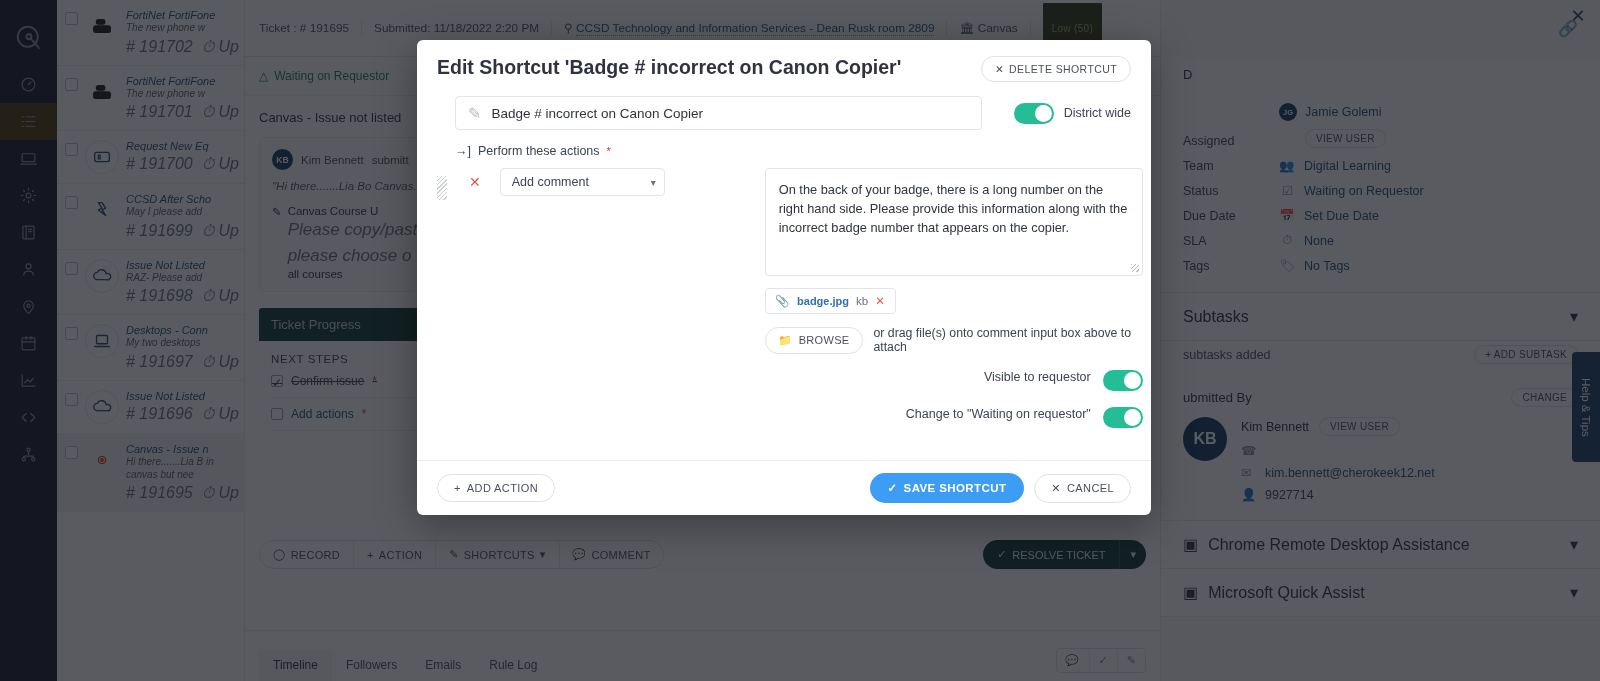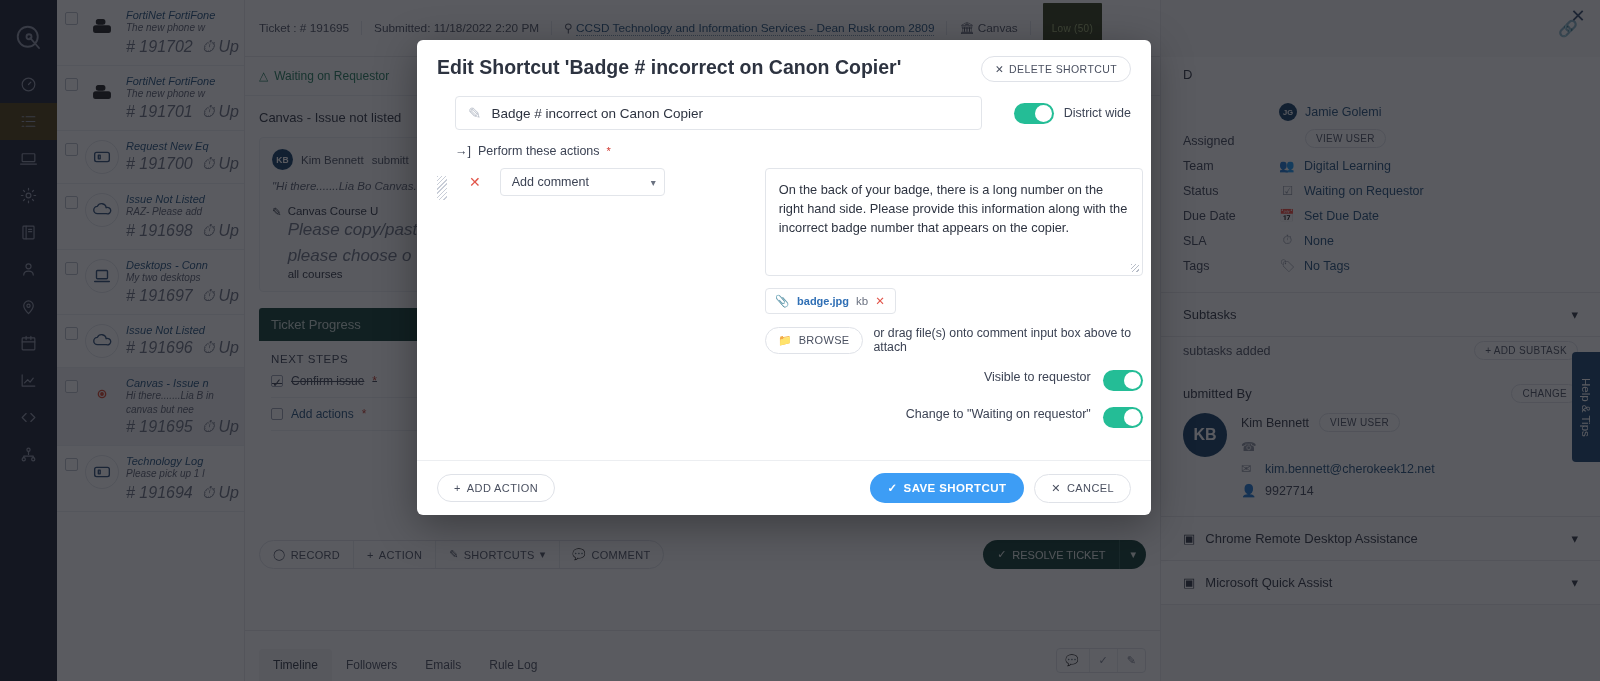--- a/index.html
+++ b/index.html
@@ -154,21 +154,21 @@
   .rp-val .ico { width: 17px; color: #8b919f; display:inline-flex; align-items:center; justify-content:center;}
   .avatar-rd {
     width: 18px; height: 18px; border-radius: 50%; background: #0e3a63; color: #fff;
     font-size: 7.5px; display: flex; align-items: center; justify-content: center; font-weight: bold;
   }
   .pill {
     border: 1px solid #dfe2e8; border-radius: 12px; padding: 3px 10px; font-size: 10px;
     color: #4a5060; background: #fff; letter-spacing: .3px; display:inline-block;
   }
   .rp-collapse {
-    padding: 14px 22px; font-size: 13px; color: #2d3340; display: flex; align-items: center;
+    padding: 14px 22px; font-size: 16px; color: #2d3340; display: flex; align-items: center;
     justify-content: space-between; background: #fff; border-bottom: 1px solid #e6e8ec;
   }
   .rp-subtasks-body { background:#fff; padding: 4px 22px 14px; display:flex; align-items:center; justify-content: space-between; font-size:12.5px; color:#4a5060;}
   .sub-block { background: #fff; padding: 10px 22px 18px; border-bottom: 1px solid #e6e8ec;}
   .sub-person { display: flex; gap: 14px; align-items: flex-start; margin-top: 10px; }
   .avatar-lg {
     width: 44px; height: 44px; border-radius: 50%; background: #0e3a63; color: #fff;
     font-size: 16px; display: flex; align-items: center; justify-content: center; font-weight: bold; flex: none;
   }
   .sp-lines { font-size: 12.5px; }
@@ -411,20 +411,33 @@
                 <path d="M8 10h2v4H8z"></path>
               </svg>
             </div>
             <div class="tl-body">
               <div class="tl-title">Request New Eq</div>
               <div class="tl-meta"># 191700 &nbsp;⏱ Up</div>
             </div>
           </div>
           <div class="tl-row">
             <div class="tl-check"></div>
+            <div class="tl-thumb ">
+              <svg class="i" viewBox="0 0 24 24">
+                <path d="M12 4l4 6-4 2 4 6-8-6 4-2-4-6z"></path>
+              </svg>
+            </div>
+            <div class="tl-body">
+              <div class="tl-title">CCSD After Scho</div>
+              <div class="tl-desc">May I please add</div>
+              <div class="tl-meta"># 191699 &nbsp;⏱ Up</div>
+            </div>
+          </div>
+          <div class="tl-row">
+            <div class="tl-check"></div>
             <div class="tl-thumb ring">
               <svg class="i" viewBox="0 0 24 24">
                 <path d="M7 16a4 4 0 010-8 5 5 0 019.5 1.5A3.5 3.5 0 1117 16H7z"></path>
               </svg>
             </div>
             <div class="tl-body">
               <div class="tl-title">Issue Not Listed</div>
               <div class="tl-desc">RAZ- Please add</div>
               <div class="tl-meta"># 191698 &nbsp;⏱ Up</div>
             </div>
@@ -460,34 +473,20 @@
             <div class="tl-thumb ">
               <svg class="i" viewBox="0 0 24 24" style="stroke:#d64027">
                 <circle cx="12" cy="12" r="4"></circle>
                 <circle cx="12" cy="12" r="1.3" style="fill:#d64027"></circle>
               </svg>
             </div>
             <div class="tl-body">
               <div class="tl-title">Canvas - Issue n</div>
               <div class="tl-desc">Hi there.......Lia B in canvas but nee</div>
               <div class="tl-meta"># 191695 &nbsp;⏱ Up</div>
-            </div>
-          </div>
-          <div class="tl-row">
-            <div class="tl-check"></div>
-            <div class="tl-thumb ring">
-              <svg class="i" viewBox="0 0 24 24">
-                <rect x="4" y="7" width="16" height="10" rx="2"></rect>
-                <path d="M8 10h2v4H8z"></path>
-              </svg>
-            </div>
-            <div class="tl-body">
-              <div class="tl-title">Technology Log</div>
-              <div class="tl-desc">Please pick up 1 l</div>
-              <div class="tl-meta"># 191694 &nbsp;⏱ Up</div>
             </div>
           </div>
         </div>
     </div>
 
     <div class="center">
       <div class="topbar">
         <div class="seg">Ticket : # 191695</div>
         <div class="seg">Submitted: 11/18/2022 2:20 PM</div>
         <div class="seg">

